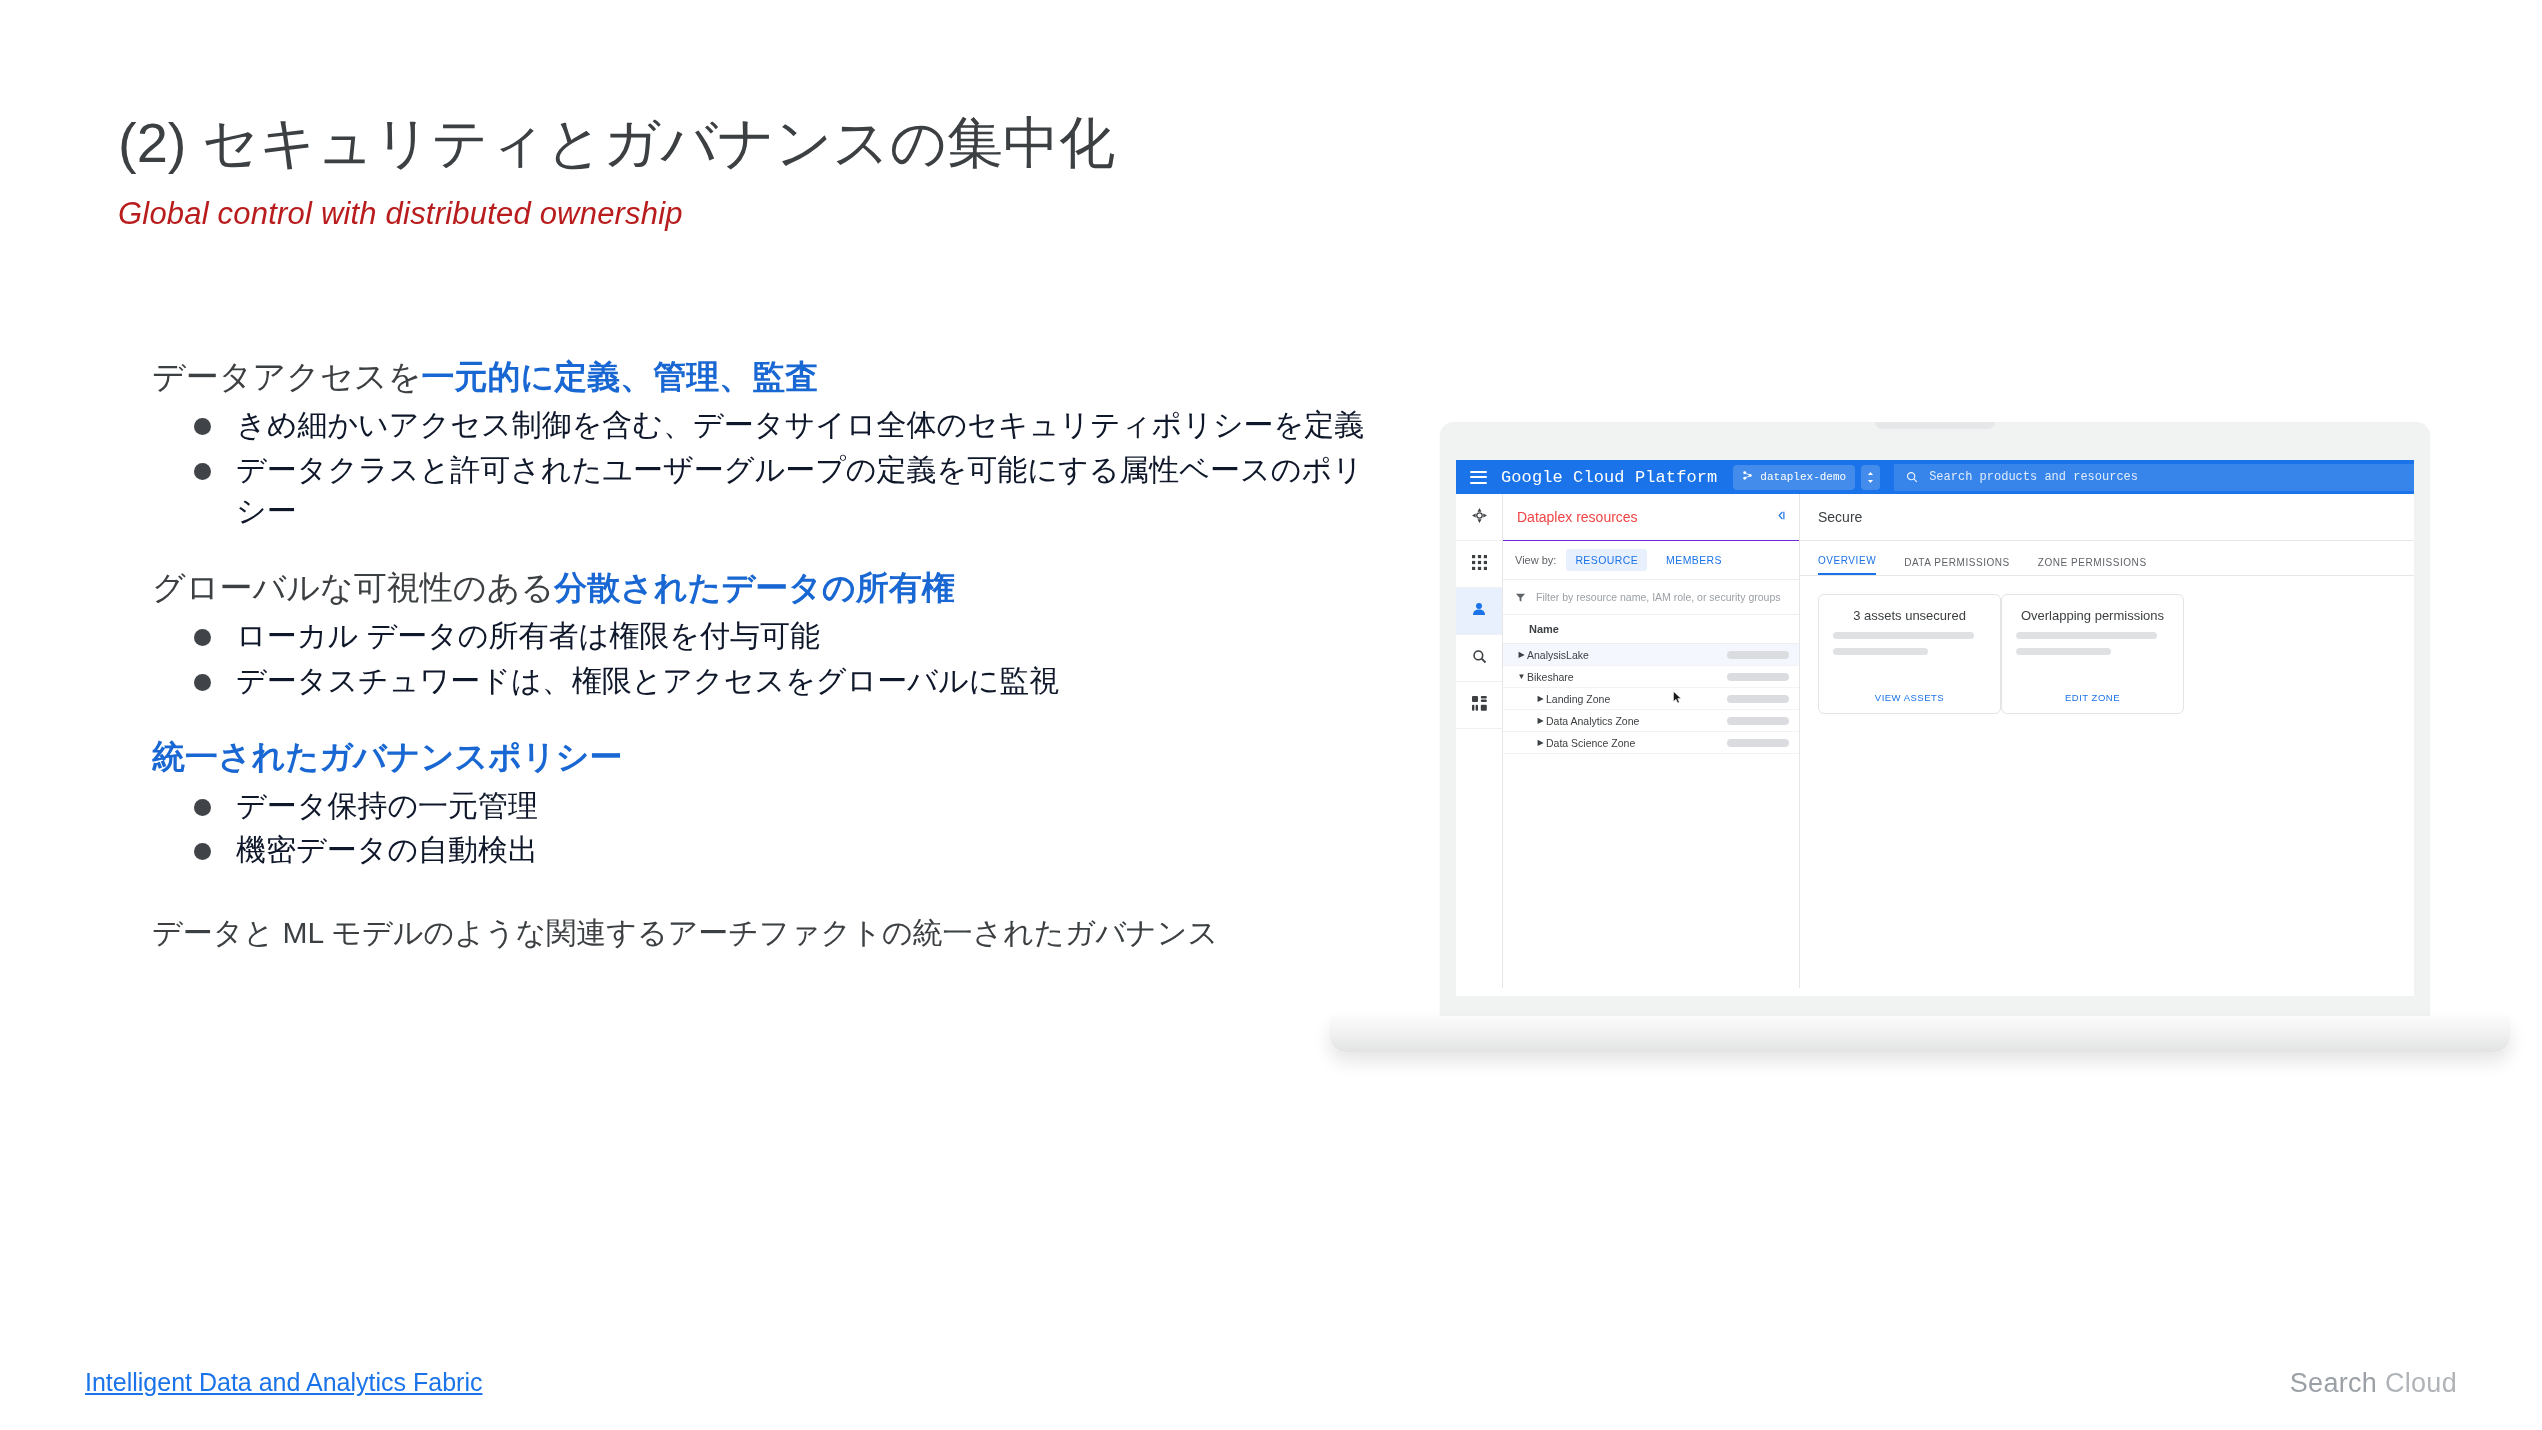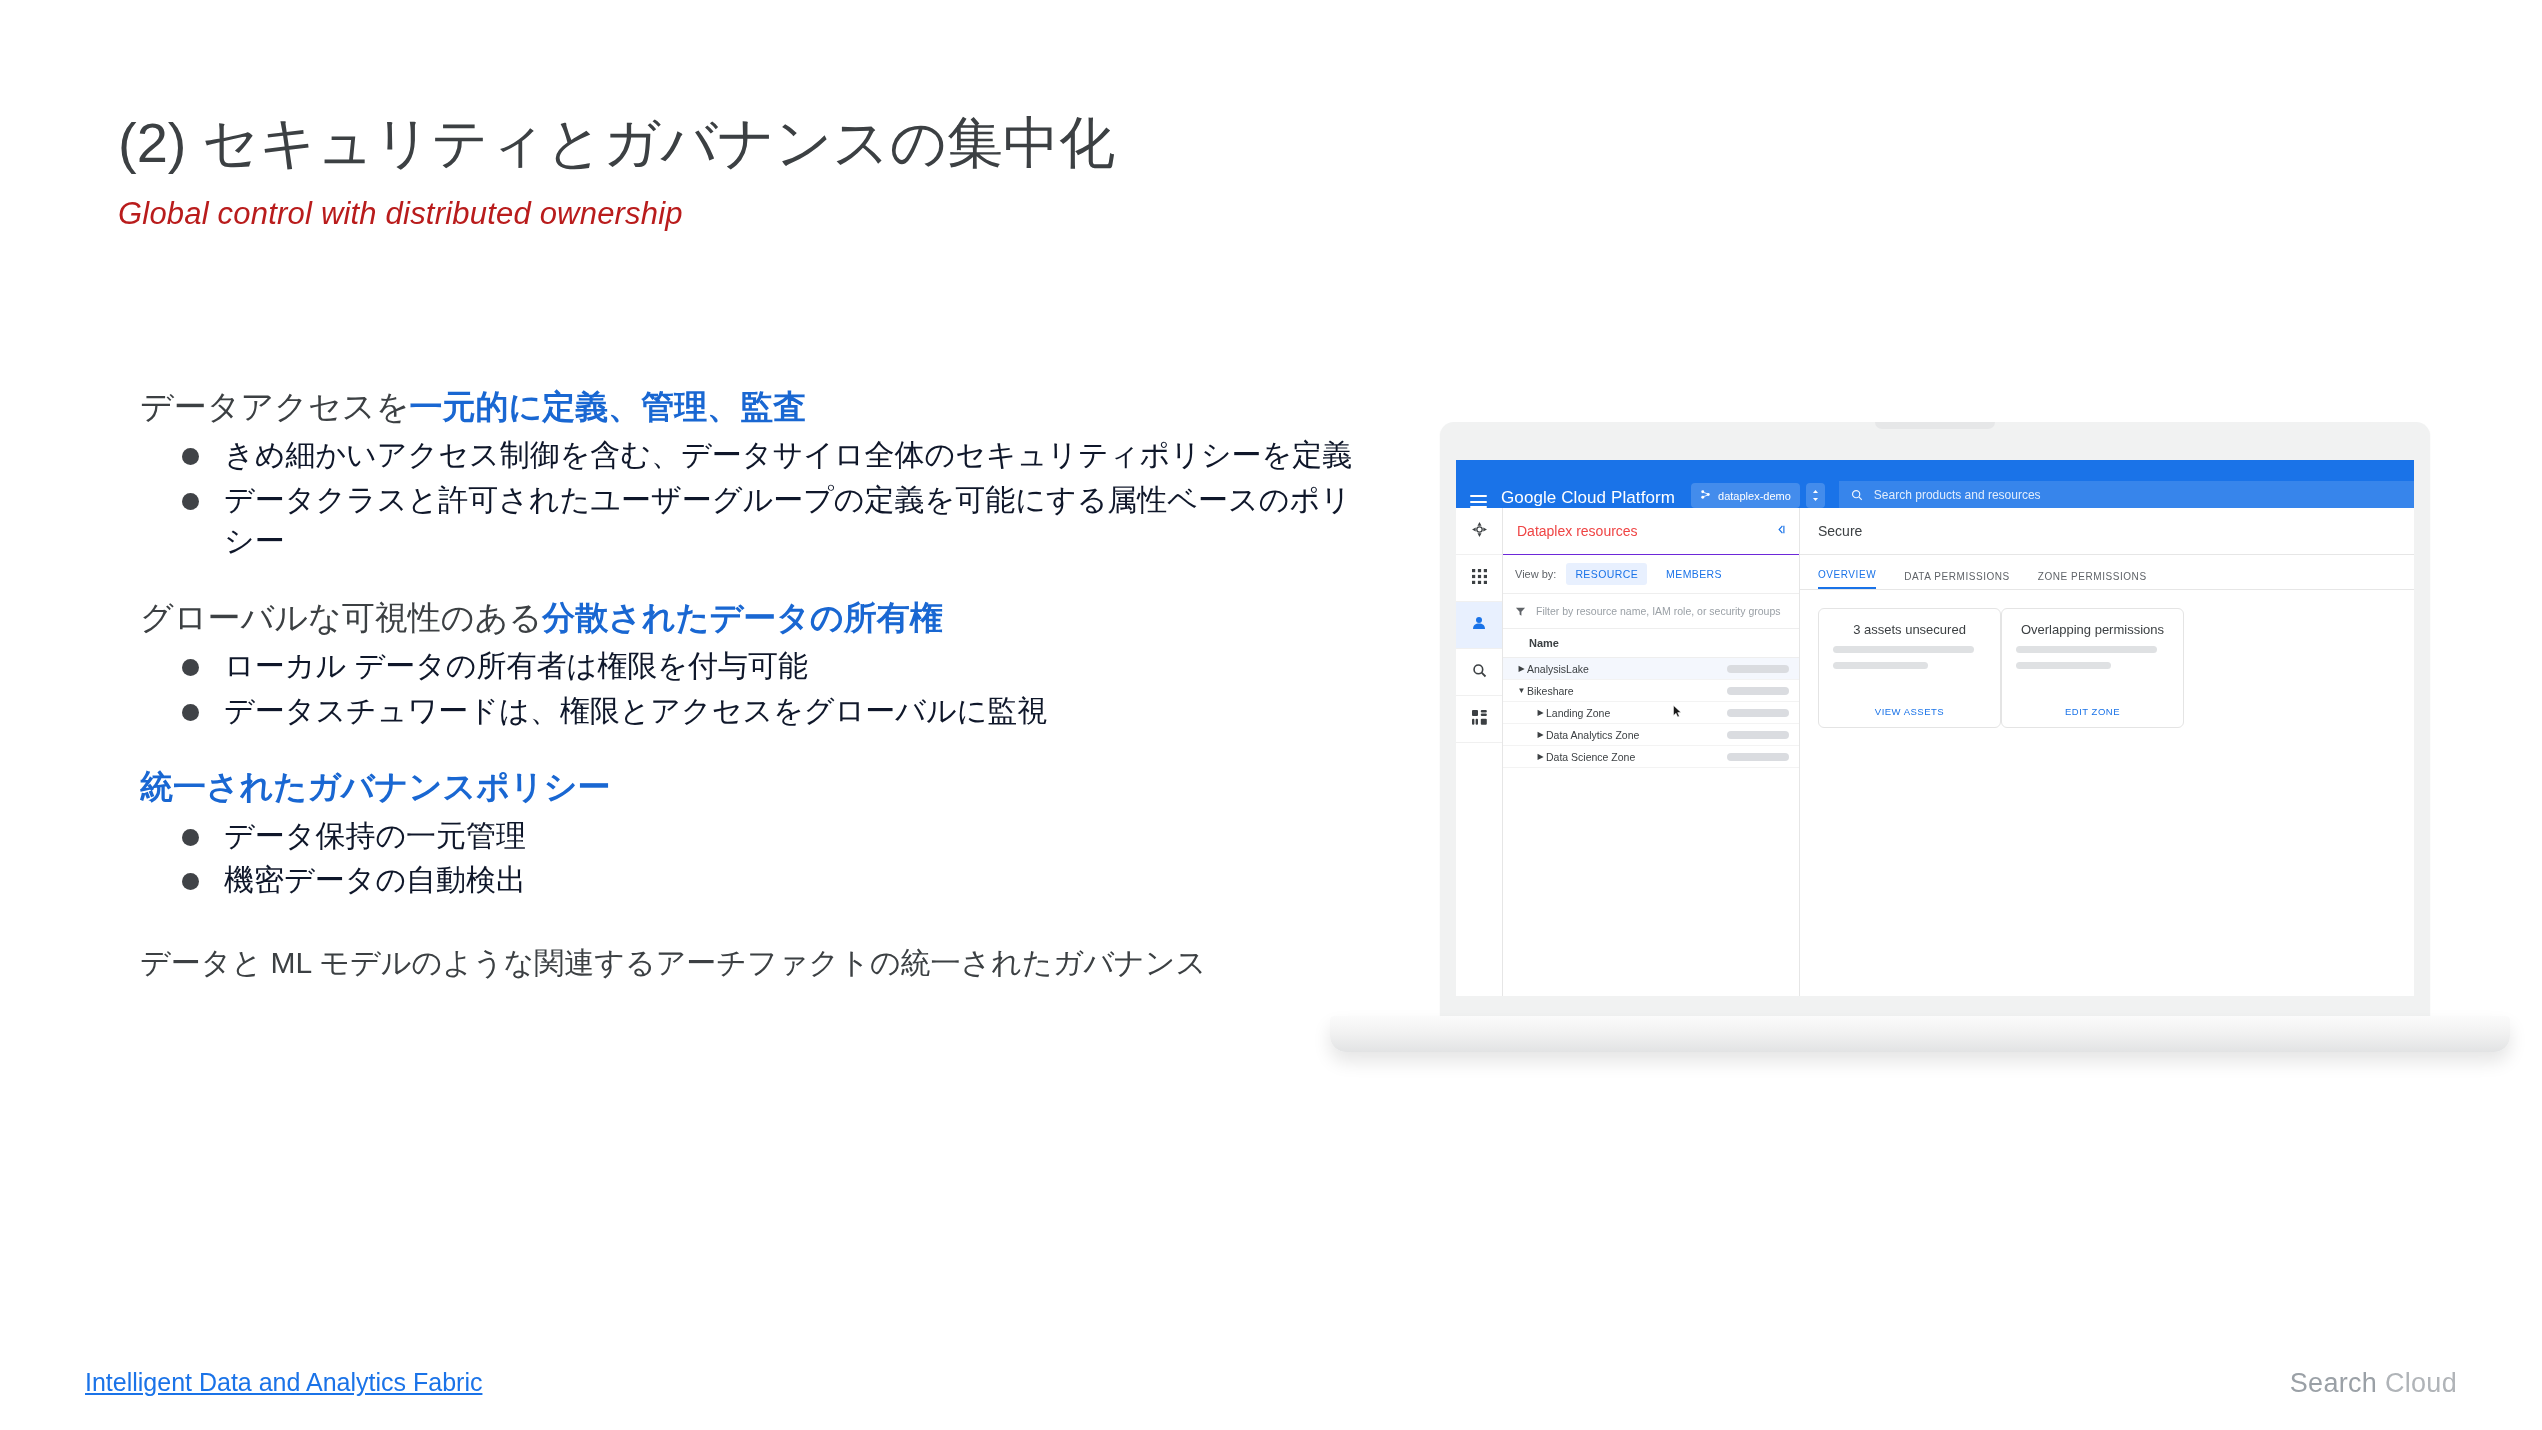--- a/index.html
+++ b/index.html
@@ -37,24 +37,23 @@
     font-style: italic;
     font-weight: 400;
     color: #b91c1c;
     letter-spacing: 0.2px;
     white-space: nowrap;
   }
 
   
   .body-col {
     position: absolute;
-    left: 140px;
+    left: 152px;
     top: 355px;
     width: 1220px;
-    margin-top: 30px;
   }
   .lead {
     font-size: 33px;
     line-height: 1.34;
     color: #3c4043;
     margin: 0 0 6px 0;
     white-space: nowrap;
   }
   .lead .accent {
     color: #1967d2;
@@ -139,26 +138,27 @@
     transform: translateX(-50%);
     top: 0;
     width: 120px;
     height: 7px;
     background: #e6e7e8;
     border-radius: 0 0 7px 7px;
   }
 
   
   .gcp-topbar {
-    height: 48px;
+    height: 34px;
     background: #1a73e8;
     display: flex;
-    align-items: flex-end;
+    align-items: center;
     padding-left: 14px;
     color: #ffffff;
+    font-family: Liberation Mono, monospace;
   }
   .hamburger {
     width: 17px;
     height: 13px;
     display: flex;
     flex-direction: column;
     justify-content: space-between;
     margin-right: 14px;
   }
   .hamburger span {

